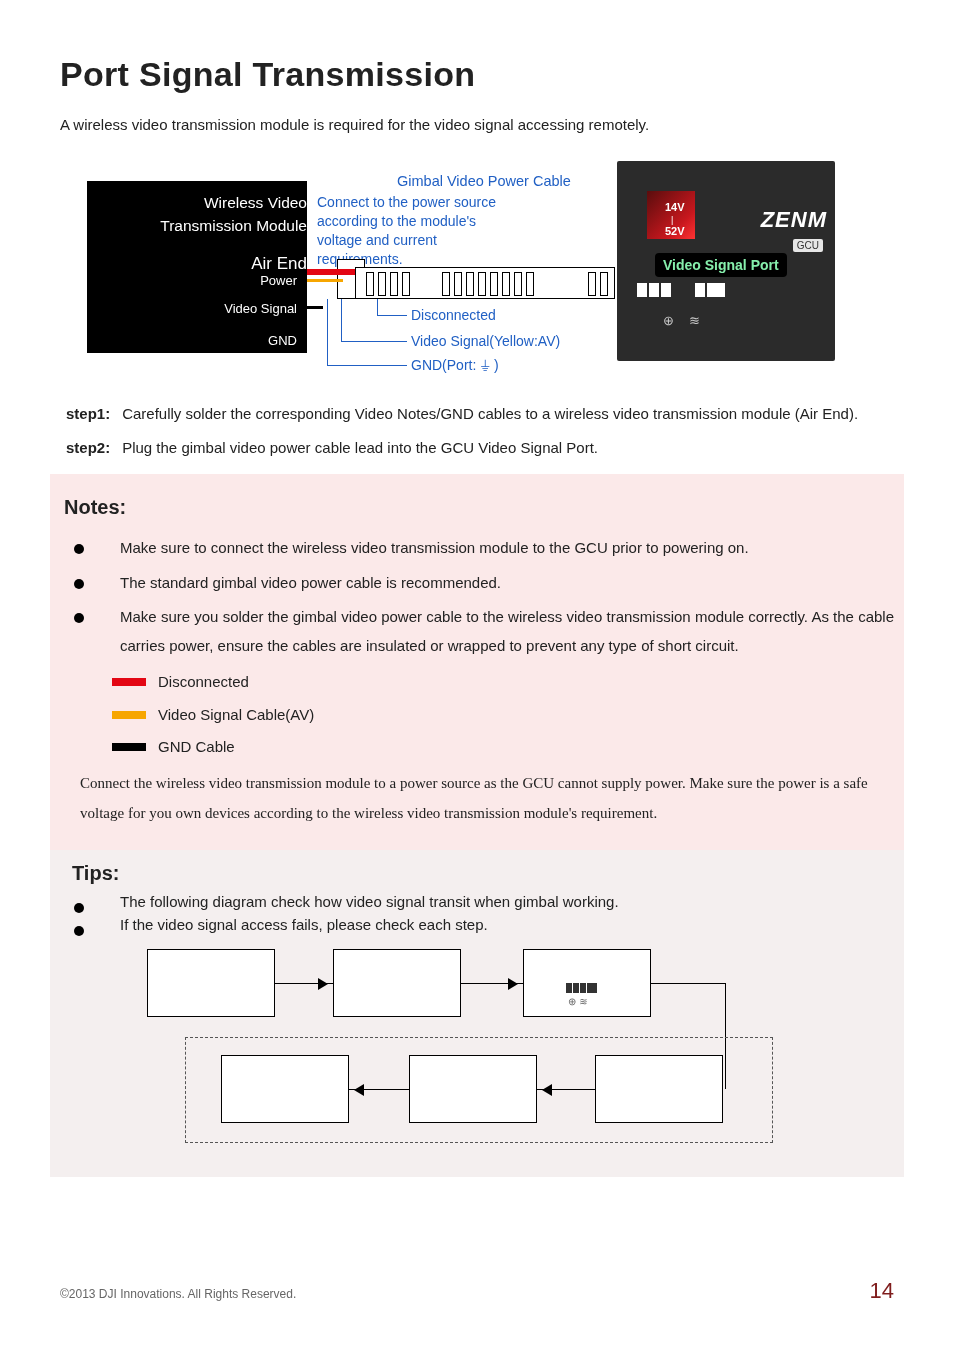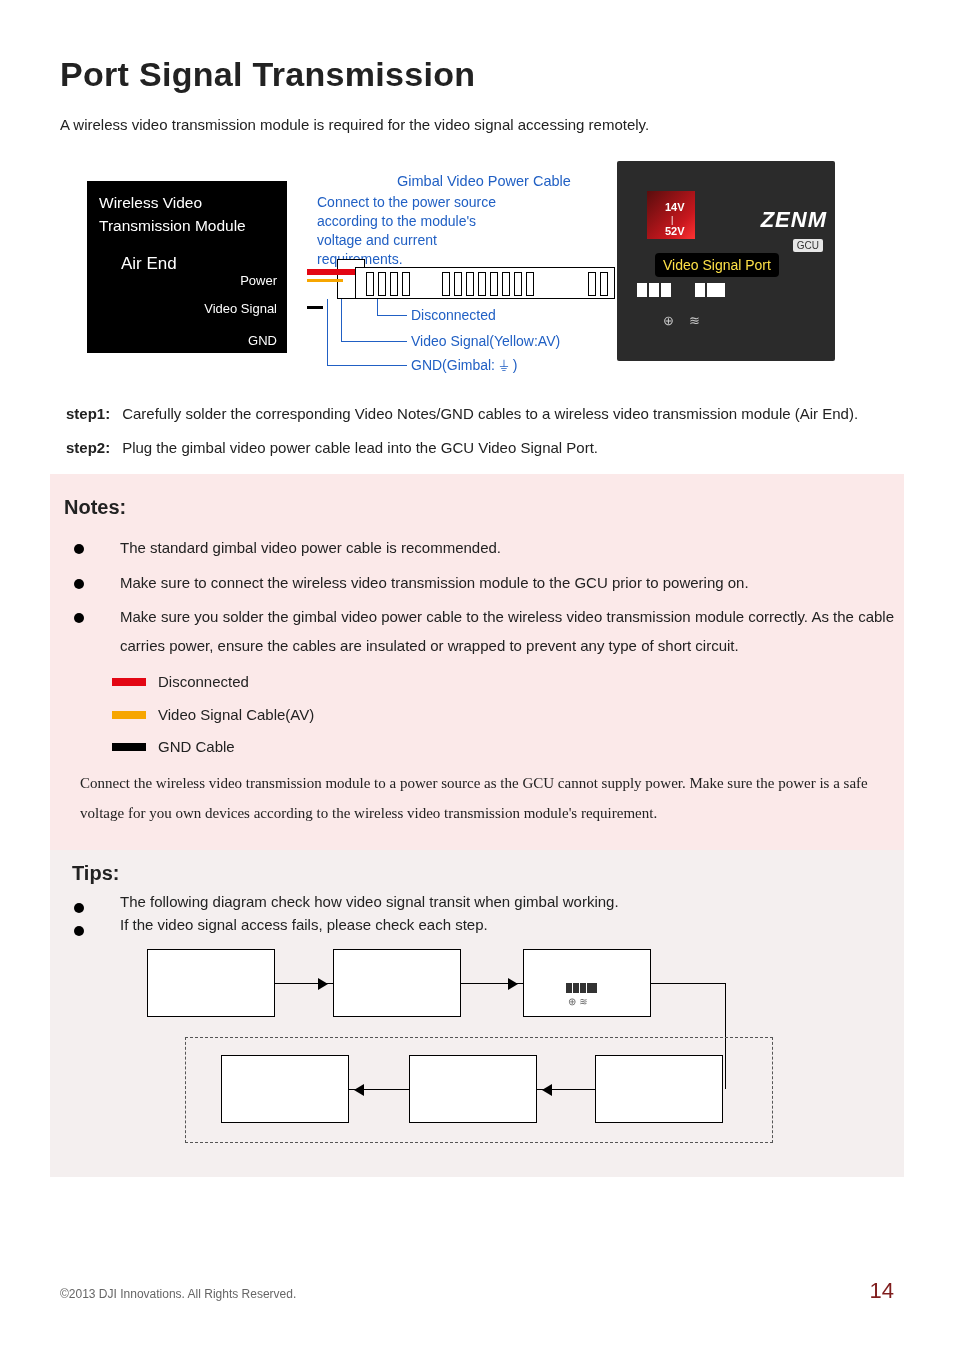--- a/index.html
+++ b/index.html
@@ -26,24 +26,25 @@
 
   
   .diagram1 {
     position: relative;
     width: 770px;
     height: 232px;
     margin: 0 0 18px 5px;
   }
   .wireless-box {
     position: absolute; left: 22px; top: 30px;
-    width: 200px; height: 172px;
+    width: 220px; height: 172px;
     background: #000; color: #fff;
     font-size: 15px;
     padding: 10px 0 0 12px;
+    text-align: right;
   }
   .wireless-box .title { font-size: 15.5px; line-height: 1.5; }
   .wireless-box .airend { font-size: 17px; margin-top: 16px; margin-left: 22px; }
   .wireless-box .label-right { position: absolute; right: 10px; font-size: 13px; }
   .lp { top: 92px; } .lv { top: 120px; } .lg { top: 152px; }
 
   .gvp-title { position: absolute; left: 332px; top: 22px; font-size: 14.5px; color: #2160c4; }
   .connect-txt {
     position: absolute; left: 252px; top: 42px;
     width: 184px; font-size: 14px; color: #2160c4; line-height: 1.35;
@@ -97,22 +98,23 @@
     color: #fff;
   }
   .gcu .brand { position: absolute; right: 8px; top: 46px; font-size: 22px; font-weight: 800; font-style: italic; letter-spacing: 1px; }
   .gcu .gcu-tag { position: absolute; right: 12px; top: 78px; font-size: 10px; background: #e7e7e7; color: #333; padding: 1px 4px; border-radius: 2px; }
   .gcu .v14 { position: absolute; left: 48px; top: 40px; font-size: 11px; font-weight: 700; }
   .gcu .v52 { position: absolute; left: 48px; top: 64px; font-size: 11px; font-weight: 700; }
   .gcu .vbar { position: absolute; left: 54px; top: 54px; font-size: 9px; }
   .gcu .redcorner { position: absolute; left: 30px; top: 30px; width: 48px; height: 48px; background: linear-gradient(135deg,#5a0d0d 0%, #c8171e 70%, #f33 100%); }
   .gcu .vsp-label {
     position: absolute; left: 38px; top: 92px;
-    background: #000; color: #fde047; font-size: 14px; padding: 4px 8px;
+    background: #000; color: #86efac; font-size: 14px; padding: 4px 8px;
     border-radius: 4px;
+    font-weight: bold;
   }
   .gcu .pins-row { position: absolute; left: 20px; top: 122px; }
   .gcu .pins-row .p { display: inline-block; width: 10px; height: 14px; background: #fff; margin-right: 2px; vertical-align: top; }
   .gcu .pins-row .p.big { width: 18px; }
   .gcu .sym { position: absolute; font-size: 13px; color: #c7c7c7; }
   .gcu .sym1 { left: 46px; top: 152px; }
   .gcu .sym2 { left: 72px; top: 152px; }
 
   
   .step-row { margin: 6px 0 8px 6px; line-height: 1.7; font-size: 15px;}
@@ -249,21 +251,21 @@
 
   <div class="call c1"></div>
     <div class="call-h c1h"></div>
   <div class="call c2"></div>
     <div class="call-h c2h"></div>
   <div class="call c3"></div>
     <div class="call-h c3h"></div>
   <div class="call-label cl1">Disconnected</div>
   <div class="call-label cl2">Video Signal(Yellow:AV)</div>
   <div class="call-label cl3">
-    <span>GND(Gimbal:</span>
+    <span>GND(Port:</span>
     <span class="gnd-sym">⏚</span>
     <span>)</span>
   </div>
 
   <div class="gcu">
     <div class="redcorner"></div>
     <div class="v14">14V</div>
     <div class="vbar">|</div>
     <div class="v52">52V</div>
     <div class="brand">ZENM</div>
@@ -284,22 +286,22 @@
   <span class="step-body">Carefully solder the corresponding Video Notes/GND cables to a wireless video transmission module (Air End).</span>
 </div>
 <div class="step-row">
   <span class="step-label">step2:</span>
   <span class="step-body narrow">Plug the gimbal video power cable lead into the GCU Video Signal Port.</span>
 </div>
 
 <div class="notes-box">
   <div class="notes-title">Notes:</div>
   <ul class="bullet-list">
+    <li>Make sure to connect the wireless video transmission module to the GCU prior to powering on.</li>
     <li>The standard gimbal video power cable is recommended.</li>
-    <li>Make sure to connect the wireless video transmission module to the GCU prior to powering on.</li>
     <li>Make sure you solder the gimbal video power cable to the wireless video transmission module correctly. As the cable carries power, ensure the cables are insulated or wrapped to prevent any type of short circuit.</li>
   </ul>
   <div class="legend">
     <div class="legend-row">
       <div class="legend-sw sw-red"></div>
       <span>Disconnected</span>
     </div>
     <div class="legend-row">
       <div class="legend-sw sw-orange"></div>
       <span>Video Signal Cable(AV)</span>

